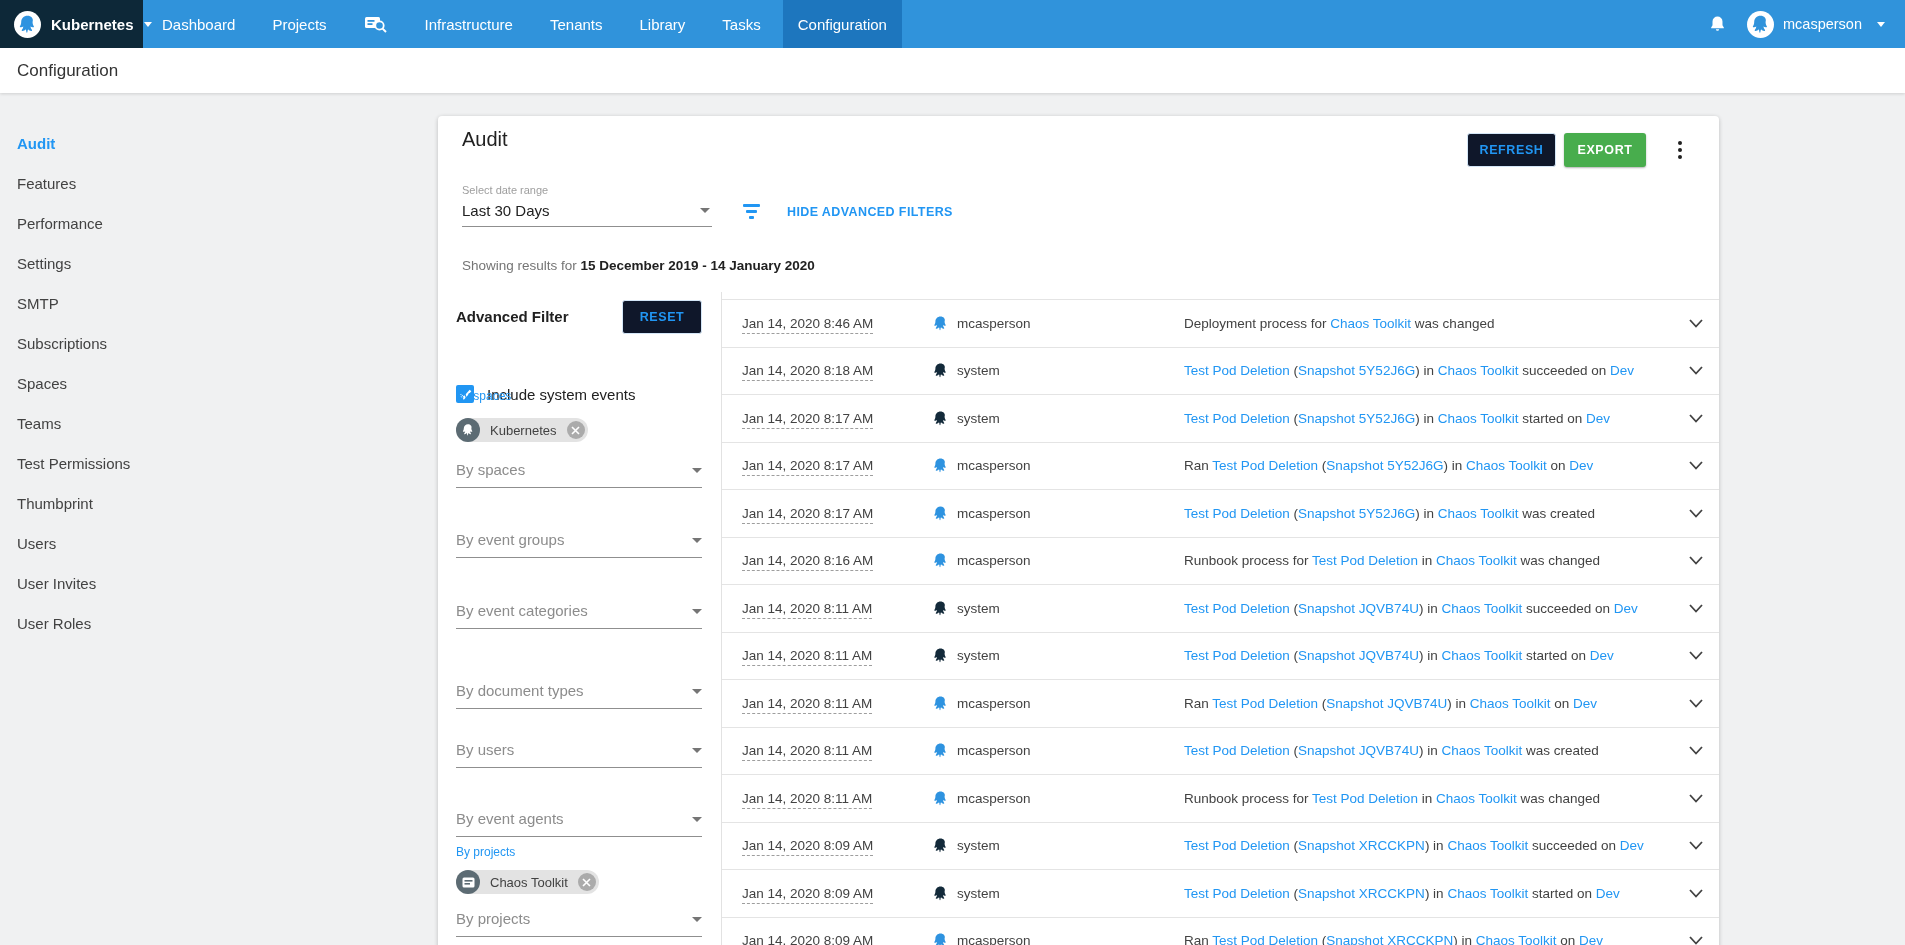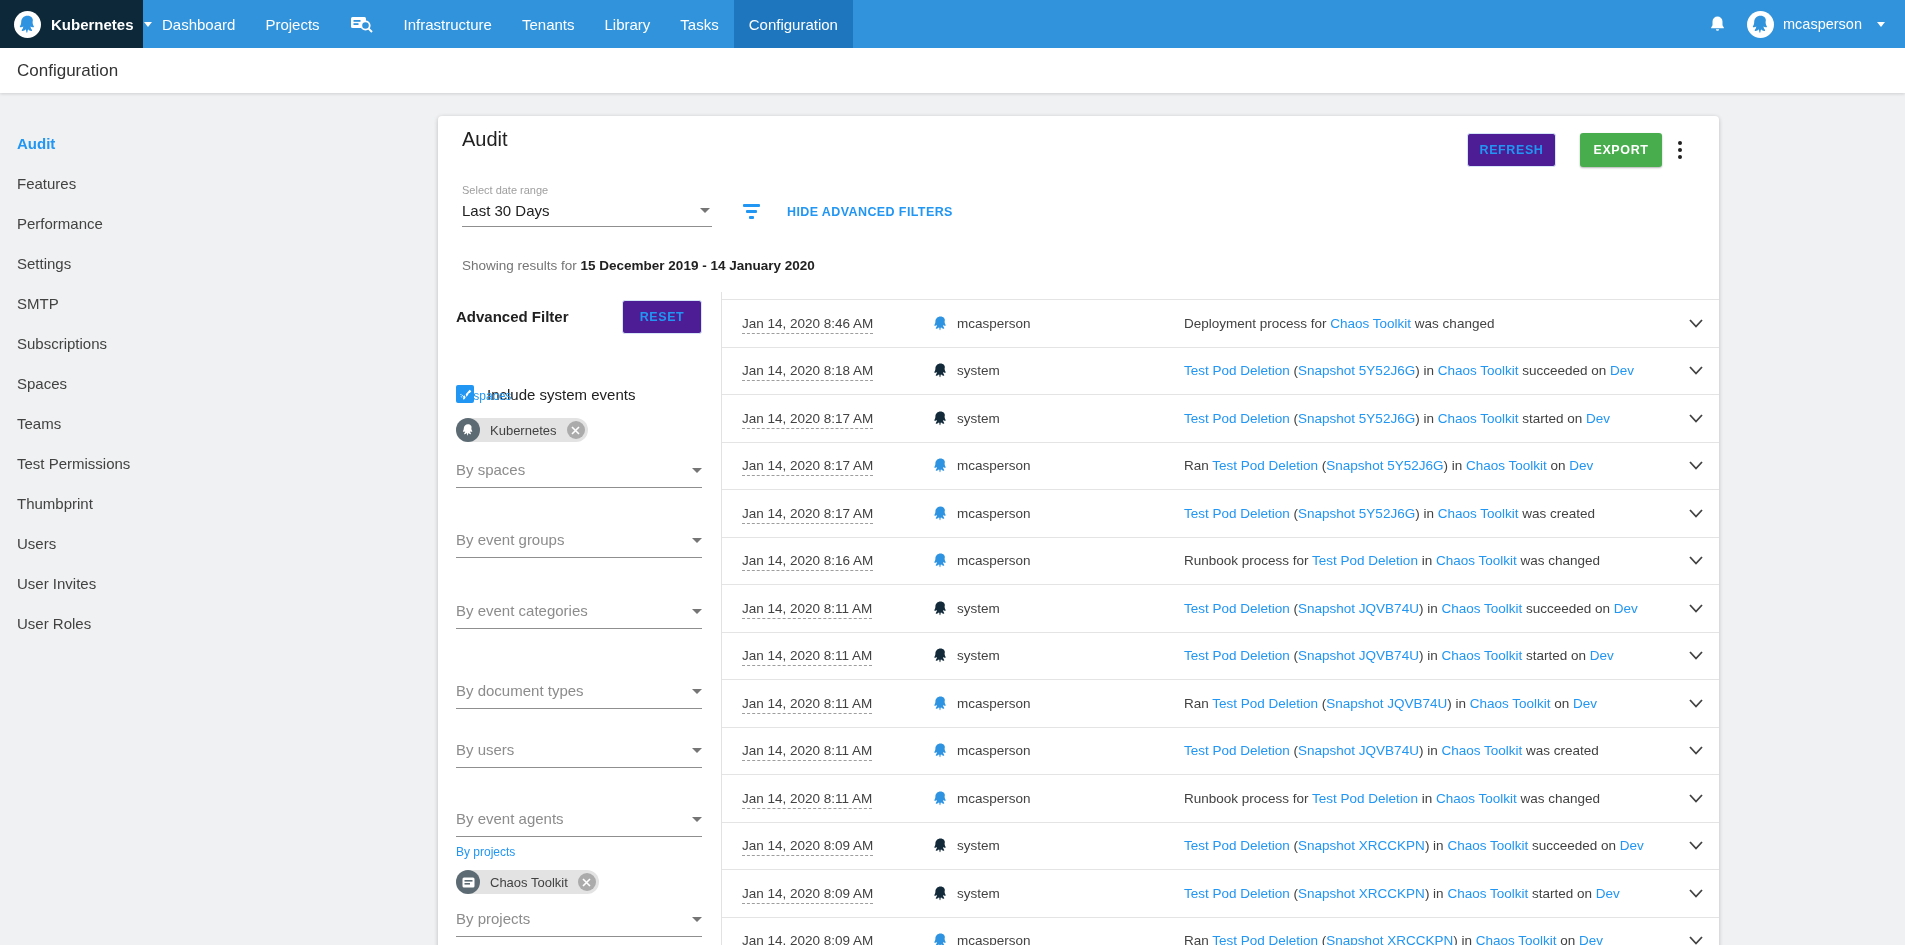--- a/index.html
+++ b/index.html
@@ -9,21 +9,21 @@
   
   .navbar { position:absolute; top:0; left:0; right:0; height:48px;
     background:#3093DB; display:flex; align-items:stretch; color:#fff; z-index:5; }
   .brand { background:#0D2838; display:flex; align-items:center; gap:10px;
     padding:0 14px; width:143px; flex:0 0 auto; cursor:pointer; }
   .logo-circle { width:27px; height:27px; border-radius:50%; background:#fff;
     display:flex; align-items:center; justify-content:center; flex:0 0 auto; }
   .brand-name { font-size:15px; font-weight:700; white-space:nowrap; }
   .caret-down { width:0; height:0; border-left:4px solid transparent;
     border-right:4px solid transparent; border-top:5px solid #fff; }
-  .nav-items { display:flex; align-items:stretch; margin-left:4px; }
+  .nav-items { display:flex; align-items:stretch; margin-left:4px;gap:7px; }
   .nav-item { display:flex; align-items:center; padding:0 15px; font-size:15px;
     cursor:pointer; white-space:nowrap; }
   .nav-item.active { background:#1D76BE; }
   .nav-right { margin-left:auto; display:flex; align-items:center; gap:20px;
     padding-right:20px; }
   .user-chip { display:flex; align-items:center; gap:9px; cursor:pointer; }
   .user-chip .uname { font-size:14.5px; }
   .icon-btn { display:flex; align-items:center; cursor:pointer; }
 
   
@@ -38,24 +38,24 @@
   .side-item.active { color:#2196F3; font-weight:700; }
 
   
   .card { position:absolute; left:438px; top:116px; width:1281px; bottom:-30px;
     background:#fff; border-radius:4px 4px 0 0; box-shadow:0 1px 4px rgba(0,0,0,.22); }
   .card-title { position:absolute; left:24px; top:12px; font-size:20px;
     font-weight:500; color:#212121; }
   .btn { position:absolute; height:34px; border-radius:3px; font-size:12.5px;
     font-weight:700; letter-spacing:.6px; display:flex; align-items:center;
     justify-content:center; cursor:pointer; font-family:inherit; }
-  .btn-light { background:#4c1d95; border:1px solid #D4E6F7; color:#2196F3; }
+  .btn-light { background:#0f172a; border:1px solid #D4E6F7; color:#2196F3; }
   .btn-refresh { left:1029px; top:17px; width:89px; }
   .btn-export { left:1126px; top:17px; width:82px; background:#48AD4D; color:#fff;
-    border:none; box-shadow:0 1px 2px rgba(0,0,0,.3);margin-left:16px; }
+    border:none; box-shadow:0 1px 2px rgba(0,0,0,.3); }
   .kebab { position:absolute; left:1229px; top:21px; width:26px; height:26px;
     display:flex; flex-direction:column; align-items:center; justify-content:center;
     gap:3px; cursor:pointer; }
   .kebab i { width:4px; height:4px; border-radius:50%; background:#212121; }
 
   .date-select { position:absolute; left:24px; top:68px; width:250px;
     border-bottom:1px solid #8F8F8F; padding-bottom:7px; cursor:pointer; }
   .date-select .lbl { font-size:11px; color:#9E9E9E; margin-bottom:6px; }
   .date-select .val { font-size:15px; color:#212121; }
   .sel-caret { width:0; height:0; border-left:5px solid transparent;

